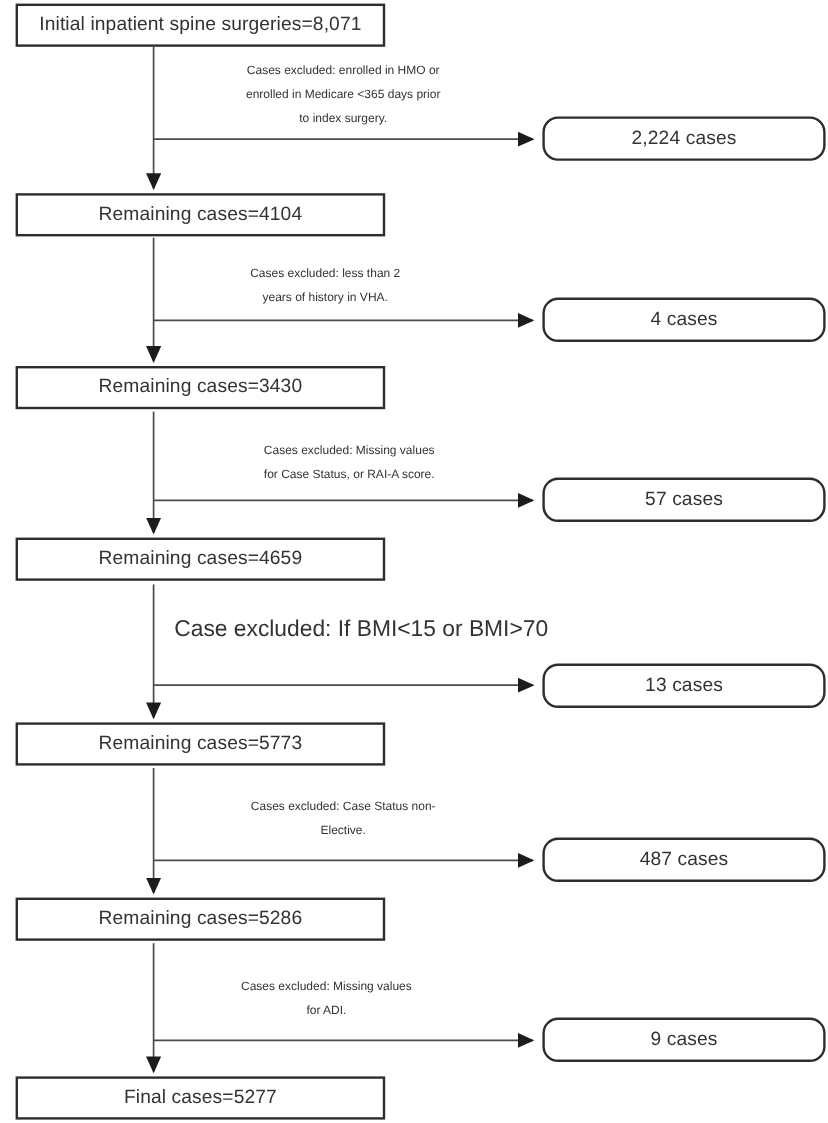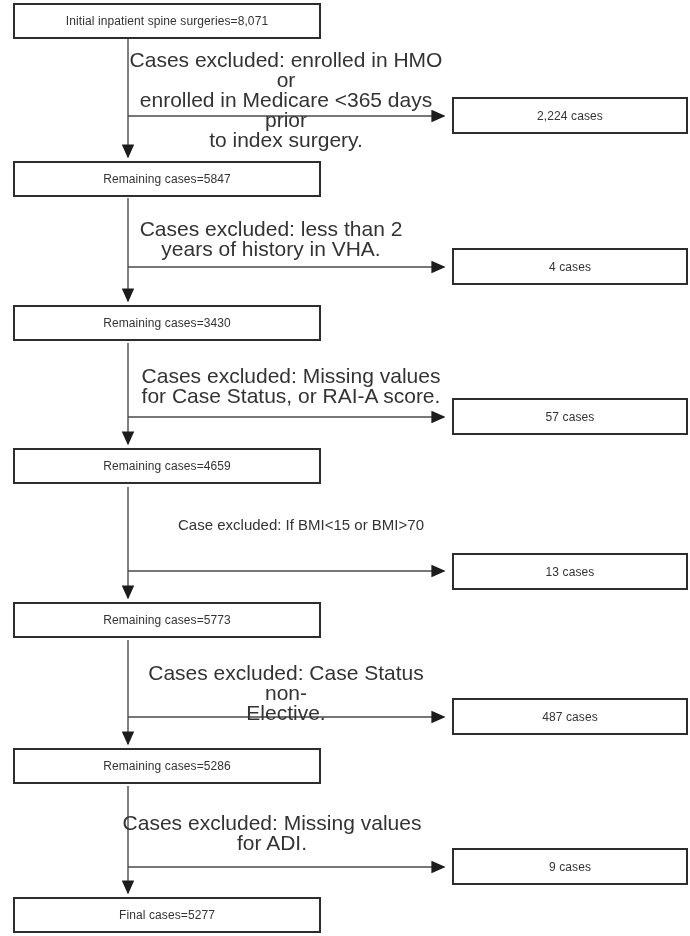--- a/index.html
+++ b/index.html
@@ -21,45 +21,46 @@
     top: 0;
   }
   .box {
     position: absolute;
     box-sizing: border-box;
     border: 2px solid #2d2d2d;
     background: #ffffff;
     display: flex;
     align-items: center;
     justify-content: center;
-    font-size: 12px;
+    font-size: 16px;
     color: #333333;
     letter-spacing: 0.1px;
   }
   .main-box {
     left: 13px;
     width: 308px;
     height: 36px;
   }
   .case-box {
     left: 452px;
     width: 236px;
     height: 37px;
+    border-radius: 13px;
   }
   .excl-label {
     position: absolute;
     width: 320px;
     text-align: center;
-    font-size: 21px;
+    font-size: 10px;
     line-height: 20px;
     color: #333333;
     white-space: pre-line;
   }
   .excl-small {
-    font-size: 15px;
+    font-size: 19px;
     line-height: 17px;
   }
 </style>
 </head>
 <body>
 
 <div class="canvas">
 
   <svg class="arrows" width="690" height="936" viewBox="0 0 690 936">
     <defs>
@@ -82,21 +83,21 @@
       <line x1="128" y1="571" x2="444" y2="571" marker-end="url(#ah)"></line>
       <line x1="128" y1="717" x2="444" y2="717" marker-end="url(#ah)"></line>
       <line x1="128" y1="867" x2="444" y2="867" marker-end="url(#ah)"></line>
     </g>
   </svg>
 
   <div class="box main-box" style="top:3px">
       <span>Initial inpatient spine surgeries=8,071</span>
     </div>
   <div class="box main-box" style="top:161px">
-      <span>Remaining cases=5847</span>
+      <span>Remaining cases=4104</span>
     </div>
   <div class="box main-box" style="top:305px">
       <span>Remaining cases=3430</span>
     </div>
   <div class="box main-box" style="top:448px">
       <span>Remaining cases=4659</span>
     </div>
   <div class="box main-box" style="top:602px">
       <span>Remaining cases=5773</span>
     </div>

